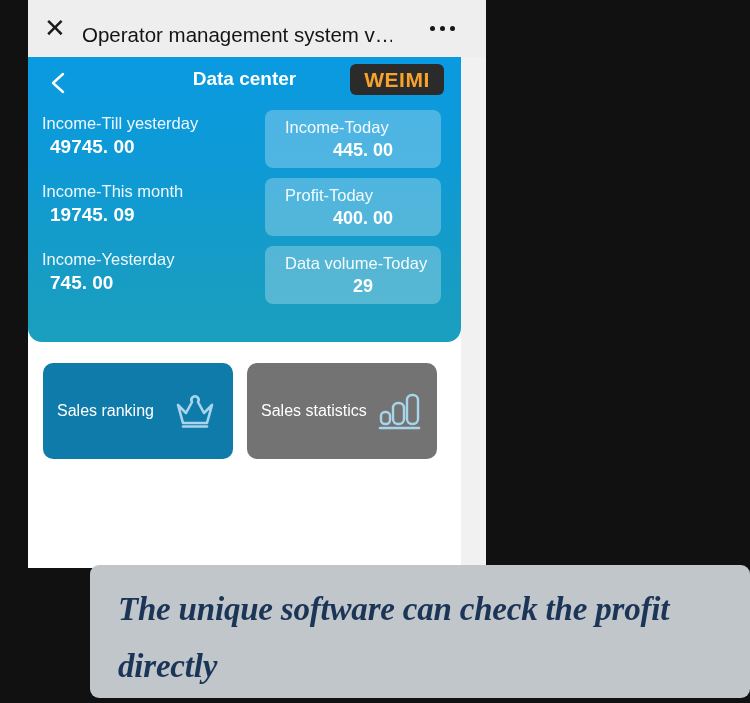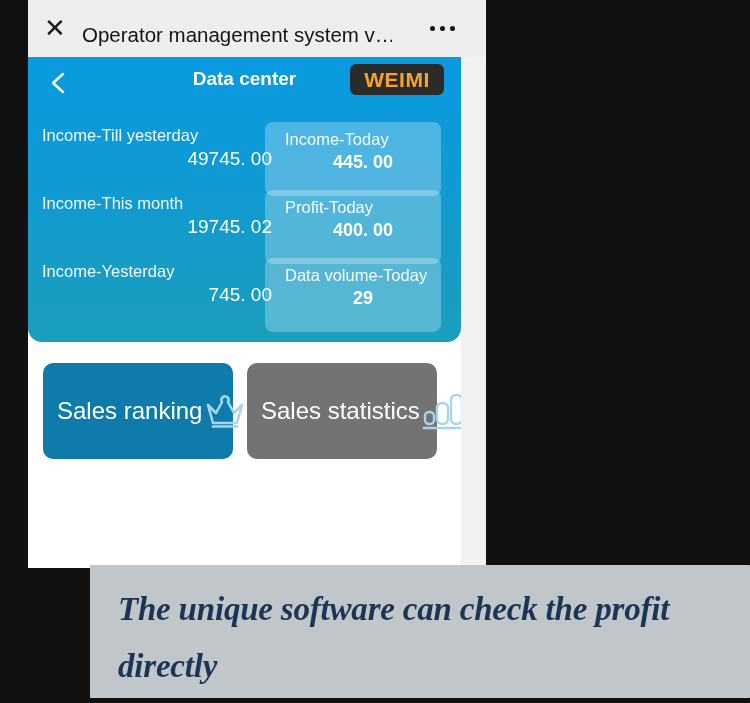--- a/index.html
+++ b/index.html
@@ -132,46 +132,44 @@
     line-height: 1;
   }
 
   
   #stats-area {
     position: absolute;
     left: 0;
     top: 55px;
     width: 433px;
     height: 230px;
-    margin-top: 12px;
   }
   .stat-plain {
     position: absolute;
     left: 14px;
     width: 230px;
     color: #ffffff;
   }
   .stat-plain .lbl {
     font-size: 16.5px;
     line-height: 22px;
     color: #eef8fd;
   }
   .stat-plain .val {
     font-size: 19px;
     line-height: 26px;
-    font-weight: normal;
+    font-weight: bold;
     padding-left: 8px;
     color: #ffffff;
-    text-align: right;
   }
   .stat-card {
     position: absolute;
     left: 237px;
     width: 176px;
-    height: 74px;
+    height: 58px;
     border-radius: 8px;
     background: rgba(255,255,255,0.27);
     color: #ffffff;
     box-sizing: border-box;
     padding: 6px 0 0 20px;
   }
   .stat-card .lbl {
     font-size: 16.5px;
     line-height: 22px;
     color: #f4fbfe;
@@ -200,21 +198,21 @@
     width: 190px;
     height: 96px;
     border-radius: 10px;
     display: flex;
     align-items: center;
     cursor: pointer;
     box-sizing: border-box;
     padding-left: 14px;
   }
   .action-btn .btn-label {
-    font-size: 24px;
+    font-size: 16px;
     color: #ffffff;
     white-space: nowrap;
   }
   .action-btn .btn-icon {
     margin-left: auto;
     margin-right: 14px;
     width: 48px;
     height: 48px;
     display: flex;
     align-items: center;
@@ -244,21 +242,21 @@
   }
 
   
   #caption-banner {
     position: absolute;
     left: 90px;
     top: 565px;
     width: 660px;
     height: 133px;
     background: #c1c6cb;
-    border-radius: 1px;
+    border-radius: 9px;
     box-sizing: border-box;
     padding: 16px 24px 0 28px;
   }
   #caption-text {
     font-family: "Liberation Serif", serif;
     font-style: italic;
     font-weight: bold;
     font-size: 33px;
     line-height: 57px;
     color: #1b3557;
@@ -295,21 +293,21 @@
     </div>
 
     <div id="stats-area">
 
       <div class="stat-plain" style="top:0px;">
         <div class="lbl">Income-Till yesterday</div>
         <div class="val">49745. 00</div>
       </div>
       <div class="stat-plain" style="top:68px;">
         <div class="lbl">Income-This month</div>
-        <div class="val">19745. 02</div>
+        <div class="val">19745. 09</div>
       </div>
       <div class="stat-plain" style="top:136px;">
         <div class="lbl">Income-Yesterday</div>
         <div class="val">745. 00</div>
       </div>
 
       <div class="stat-card" style="top:-2px;">
         <div class="lbl">Income-Today</div>
         <div class="val">445. 00</div>
       </div>

